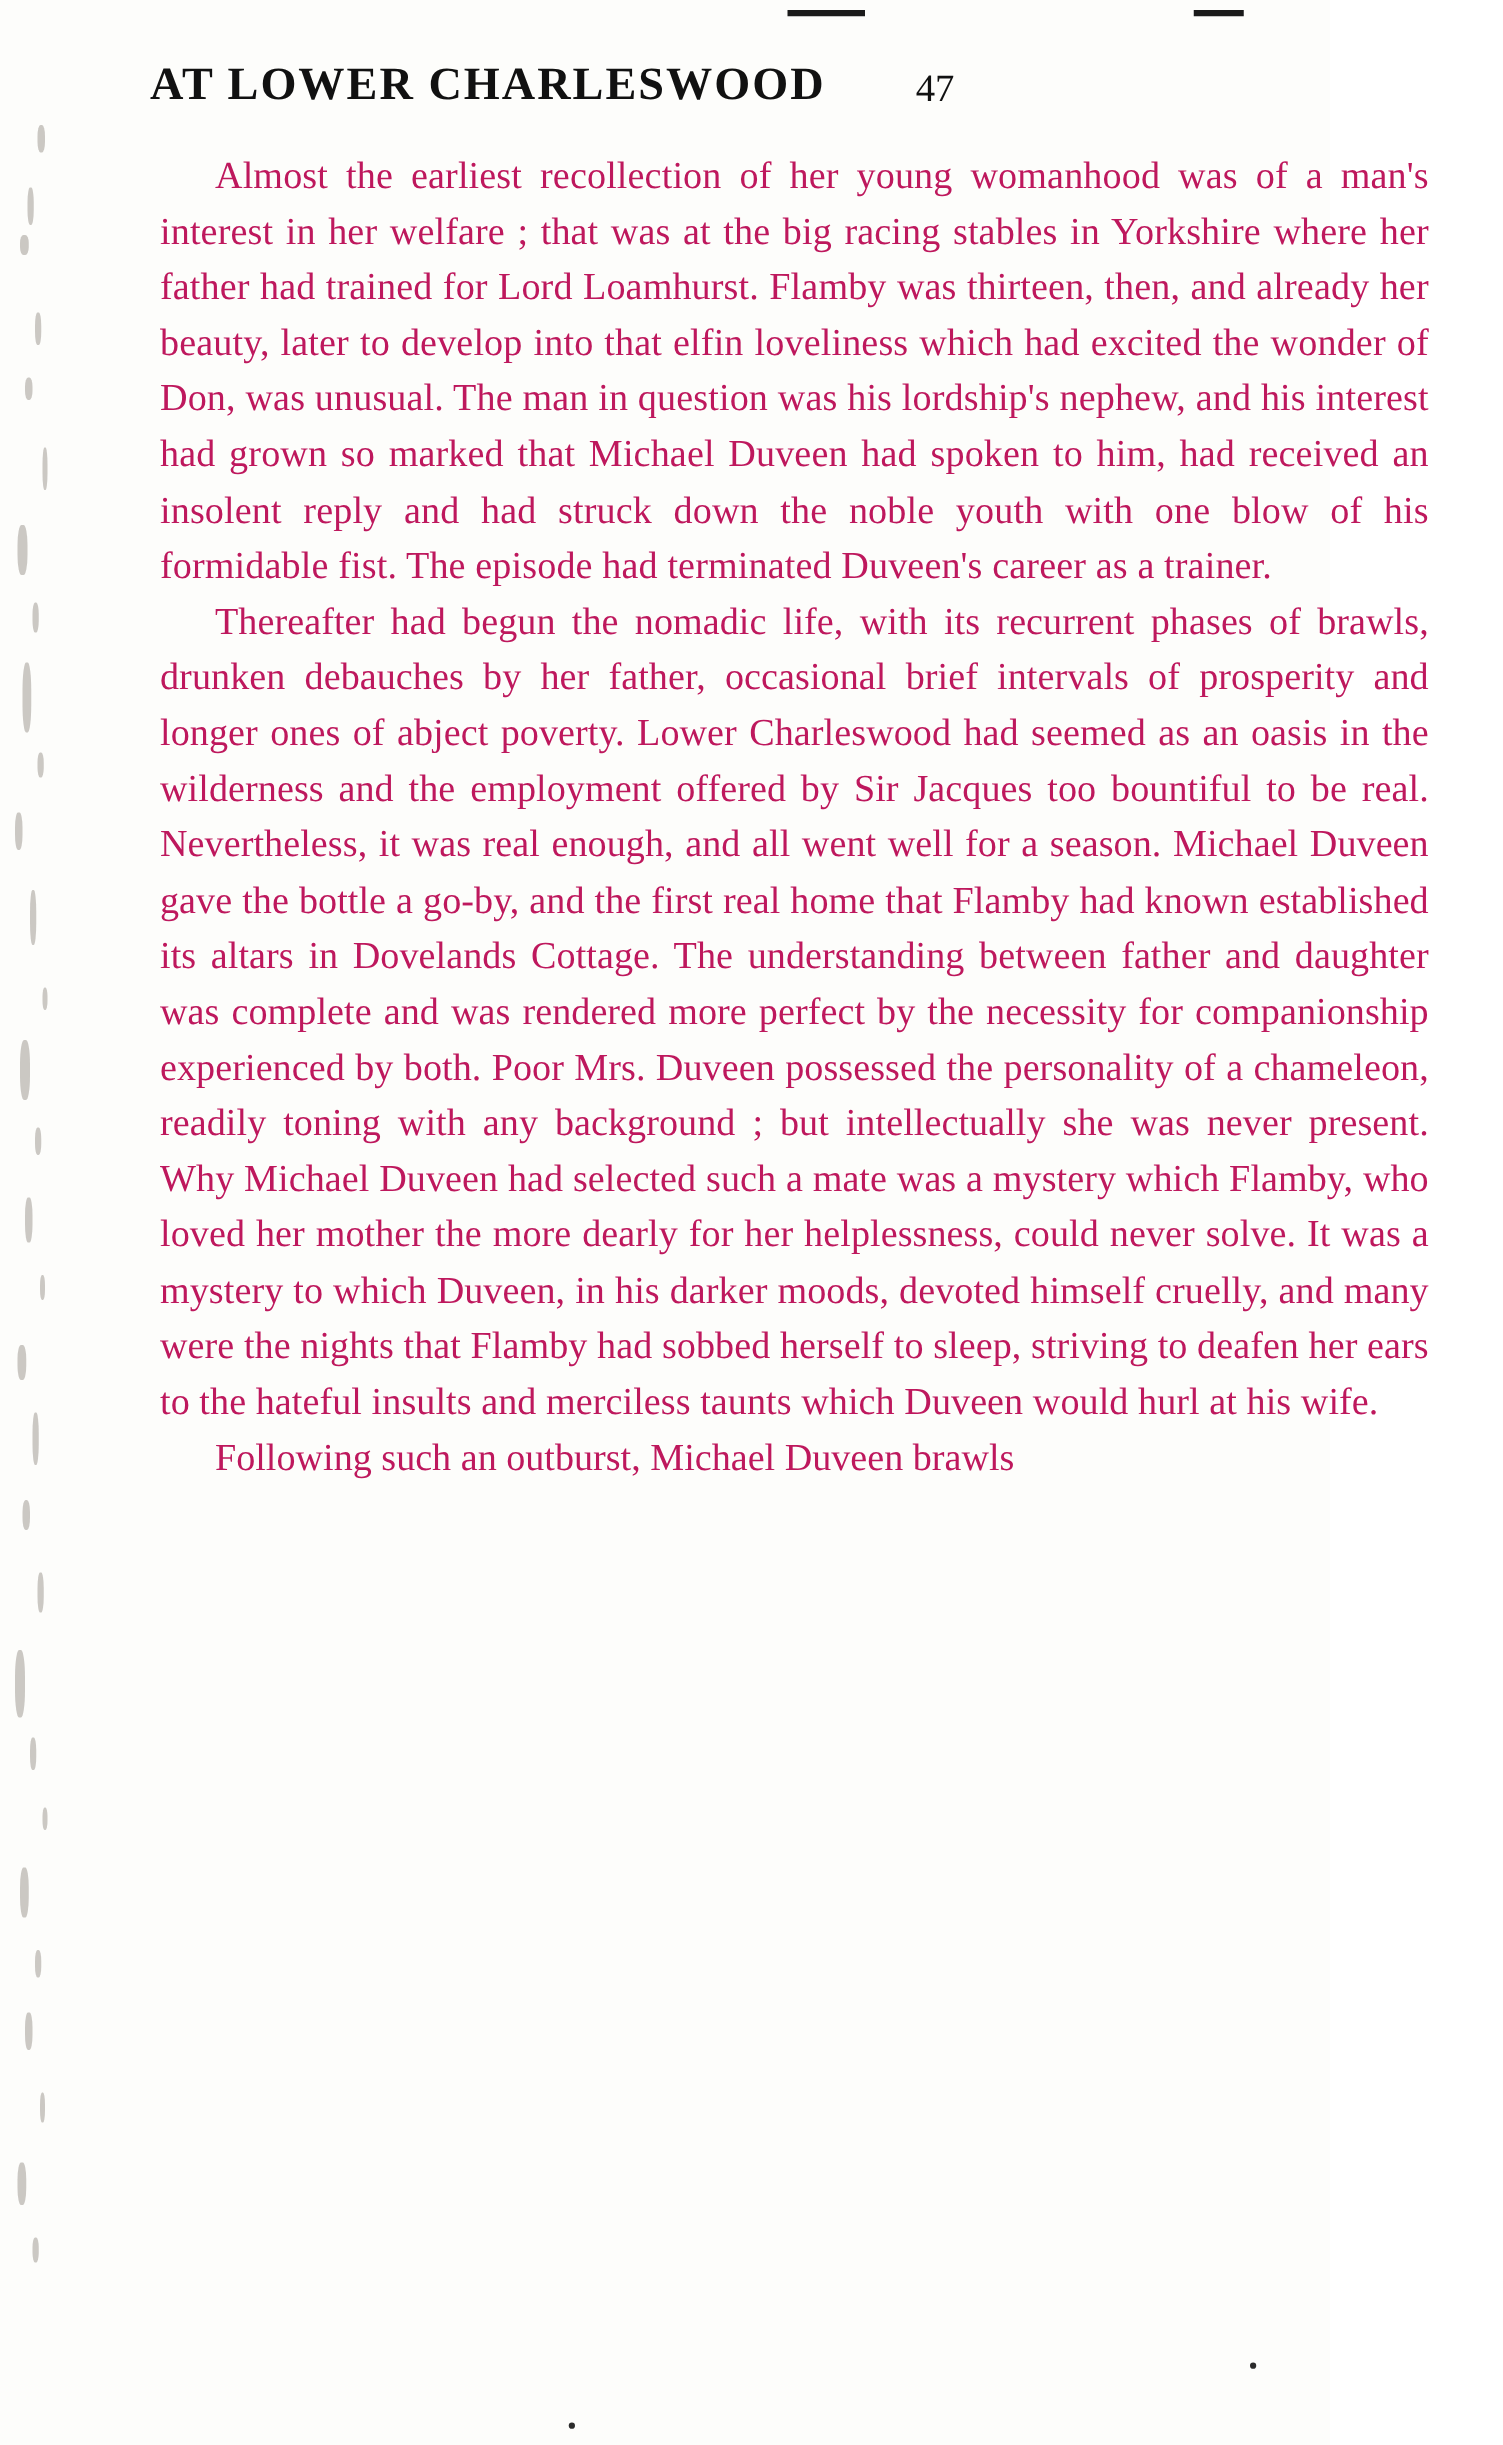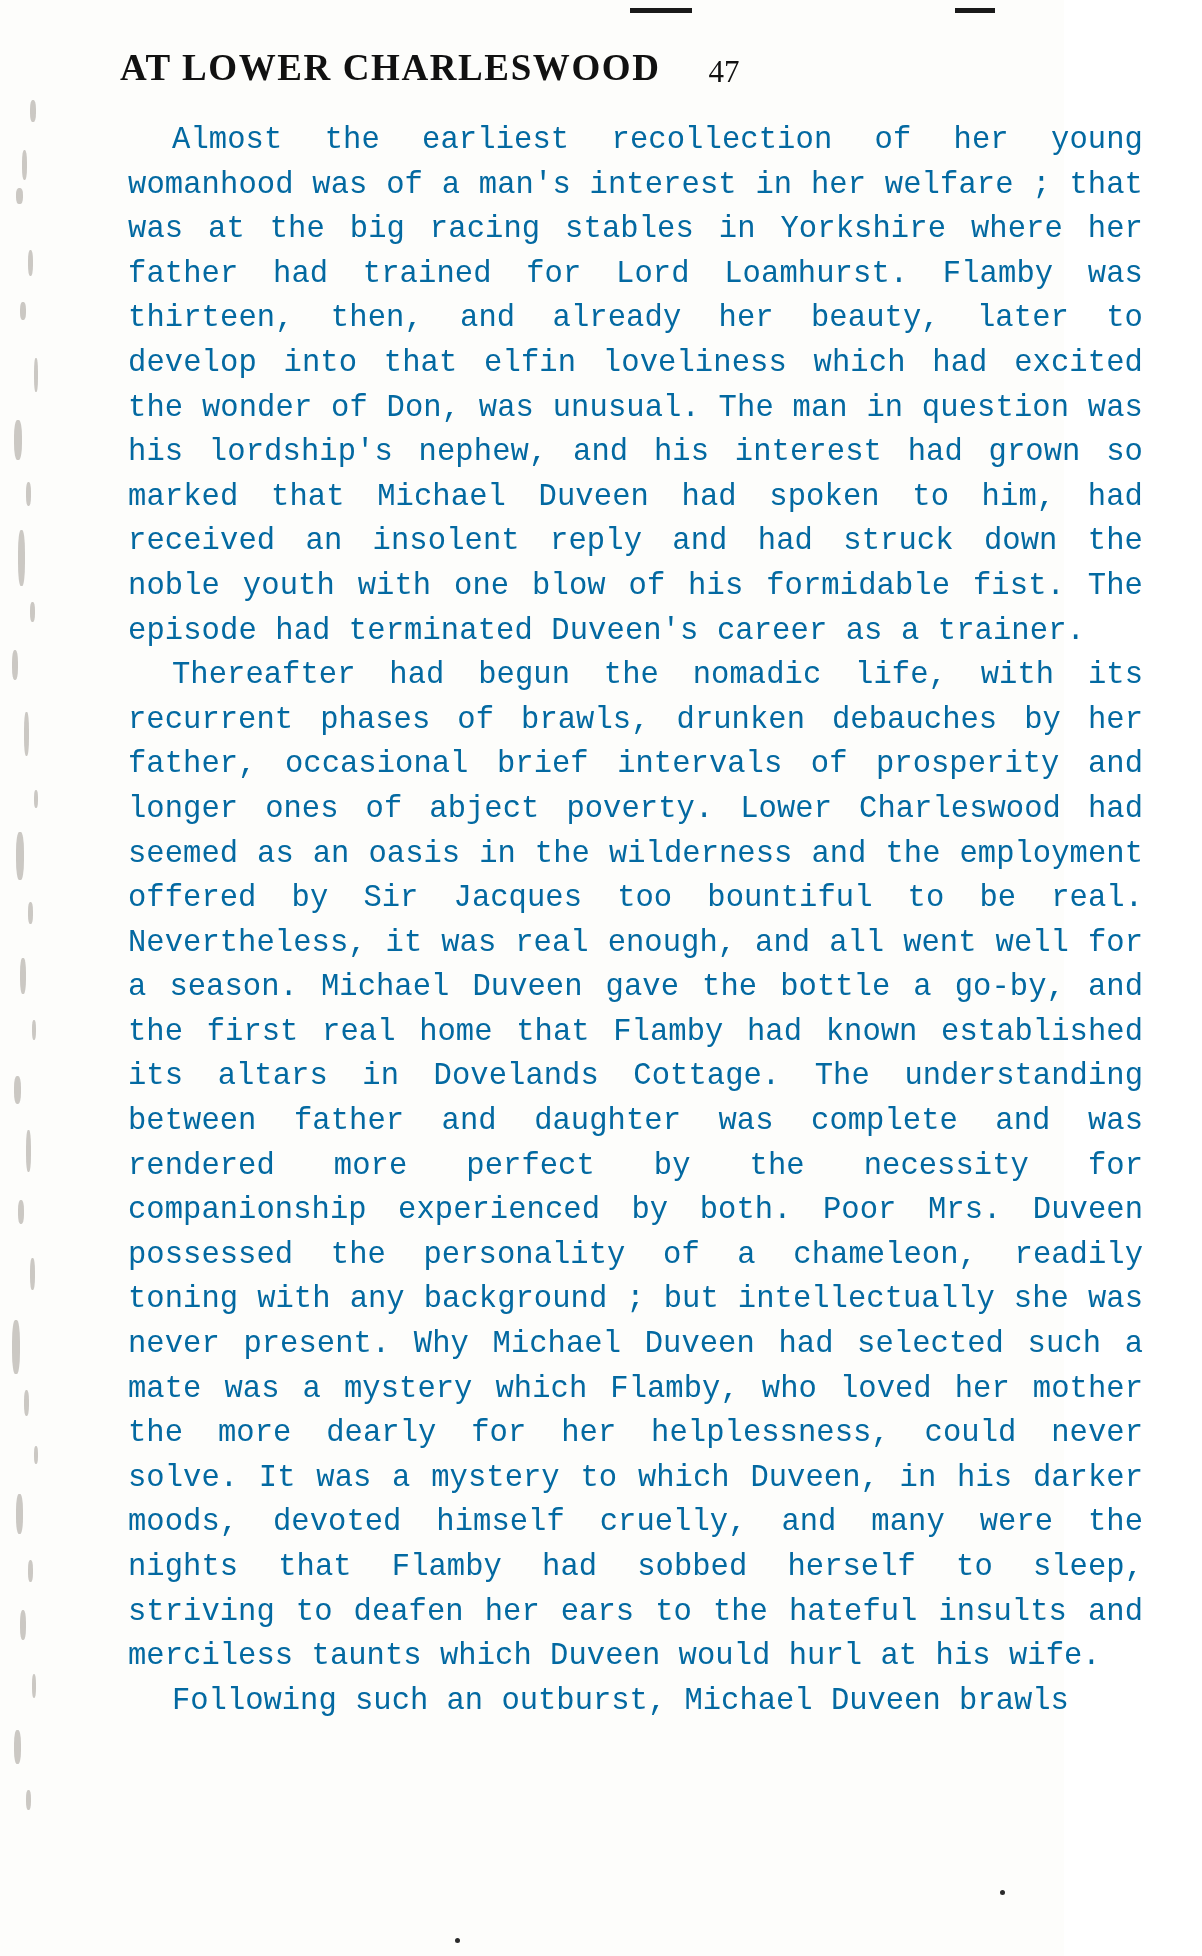--- a/index.html
+++ b/index.html
@@ -63,36 +63,35 @@
     font-weight: bold;
     font-size: 37px;
     letter-spacing: 1.6px;
     color: #111;
     white-space: nowrap;
   }
   .header-page {
     font-size: 31px;
     font-weight: normal;
     color: #111;
-    margin-left: 48px;
+    margin-left: 72px;
     position: relative;
     top: 2px;
   }
 
   .body-text {
     position: absolute;
     top: 118px;
     left: 128px;
     width: 1015px;
     font-size: 30.5px;
     line-height: 44.6px;
     text-align: justify;
     text-justify: inter-word;
-    color: #0369a1;
-    font-family: Liberation Mono, monospace;
+    color: #be185d;
     -webkit-font-smoothing: none;
   }
   .body-text p {
     margin: 0;
     text-indent: 44px;
   }
   .body-text p.last {
     text-indent: 44px;
   }
 

